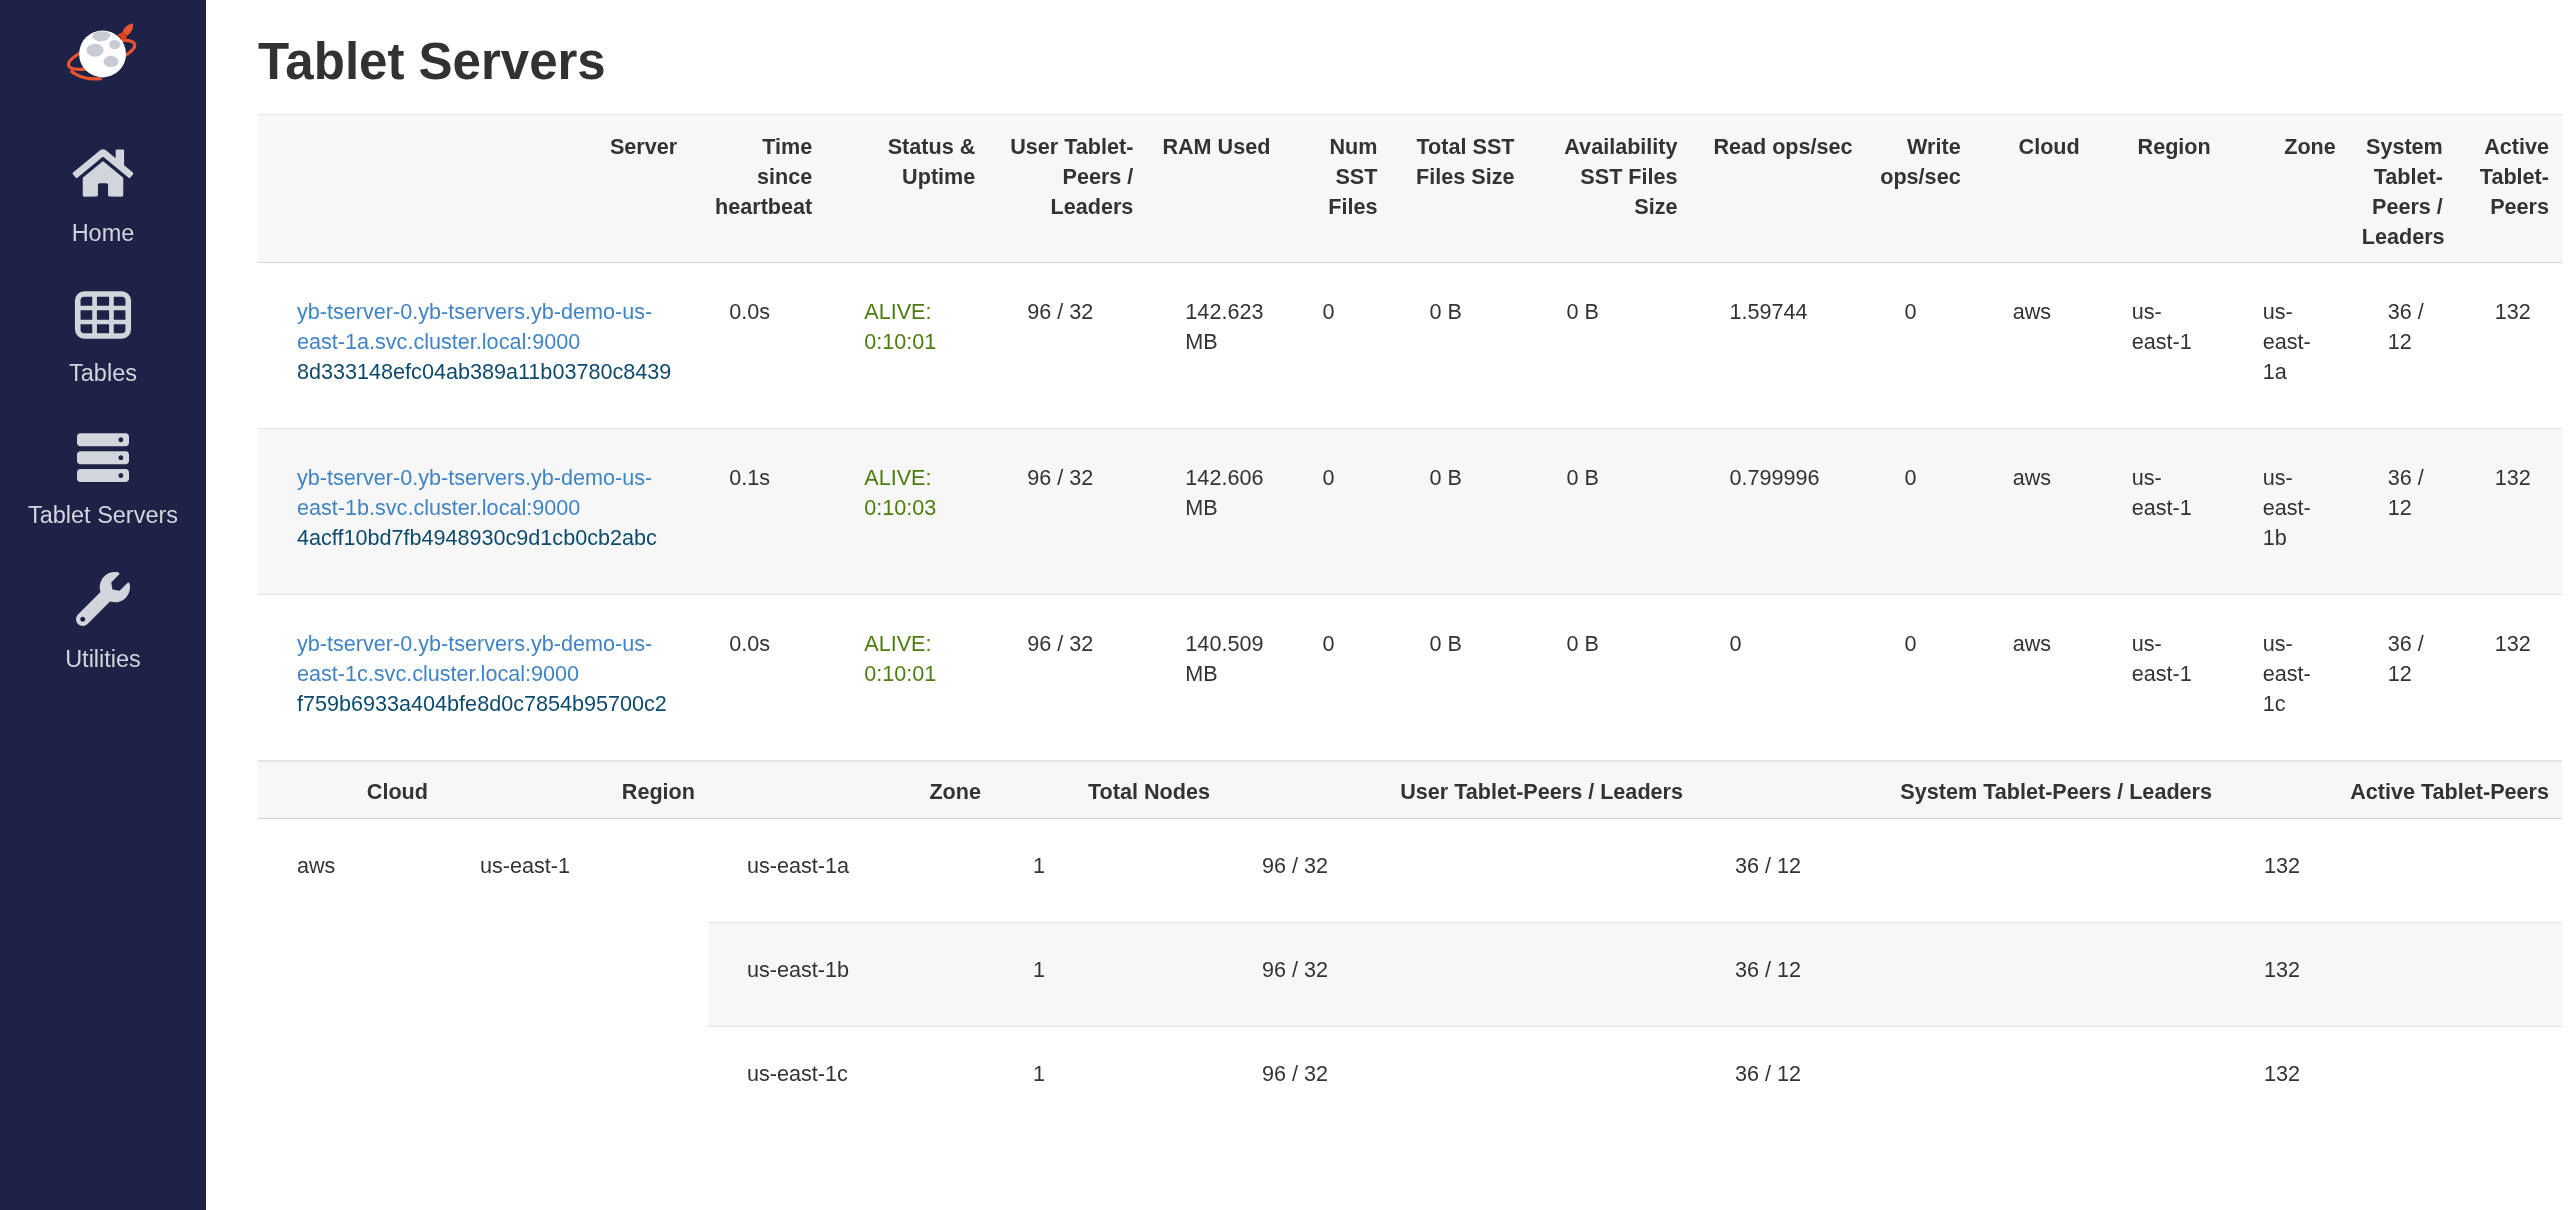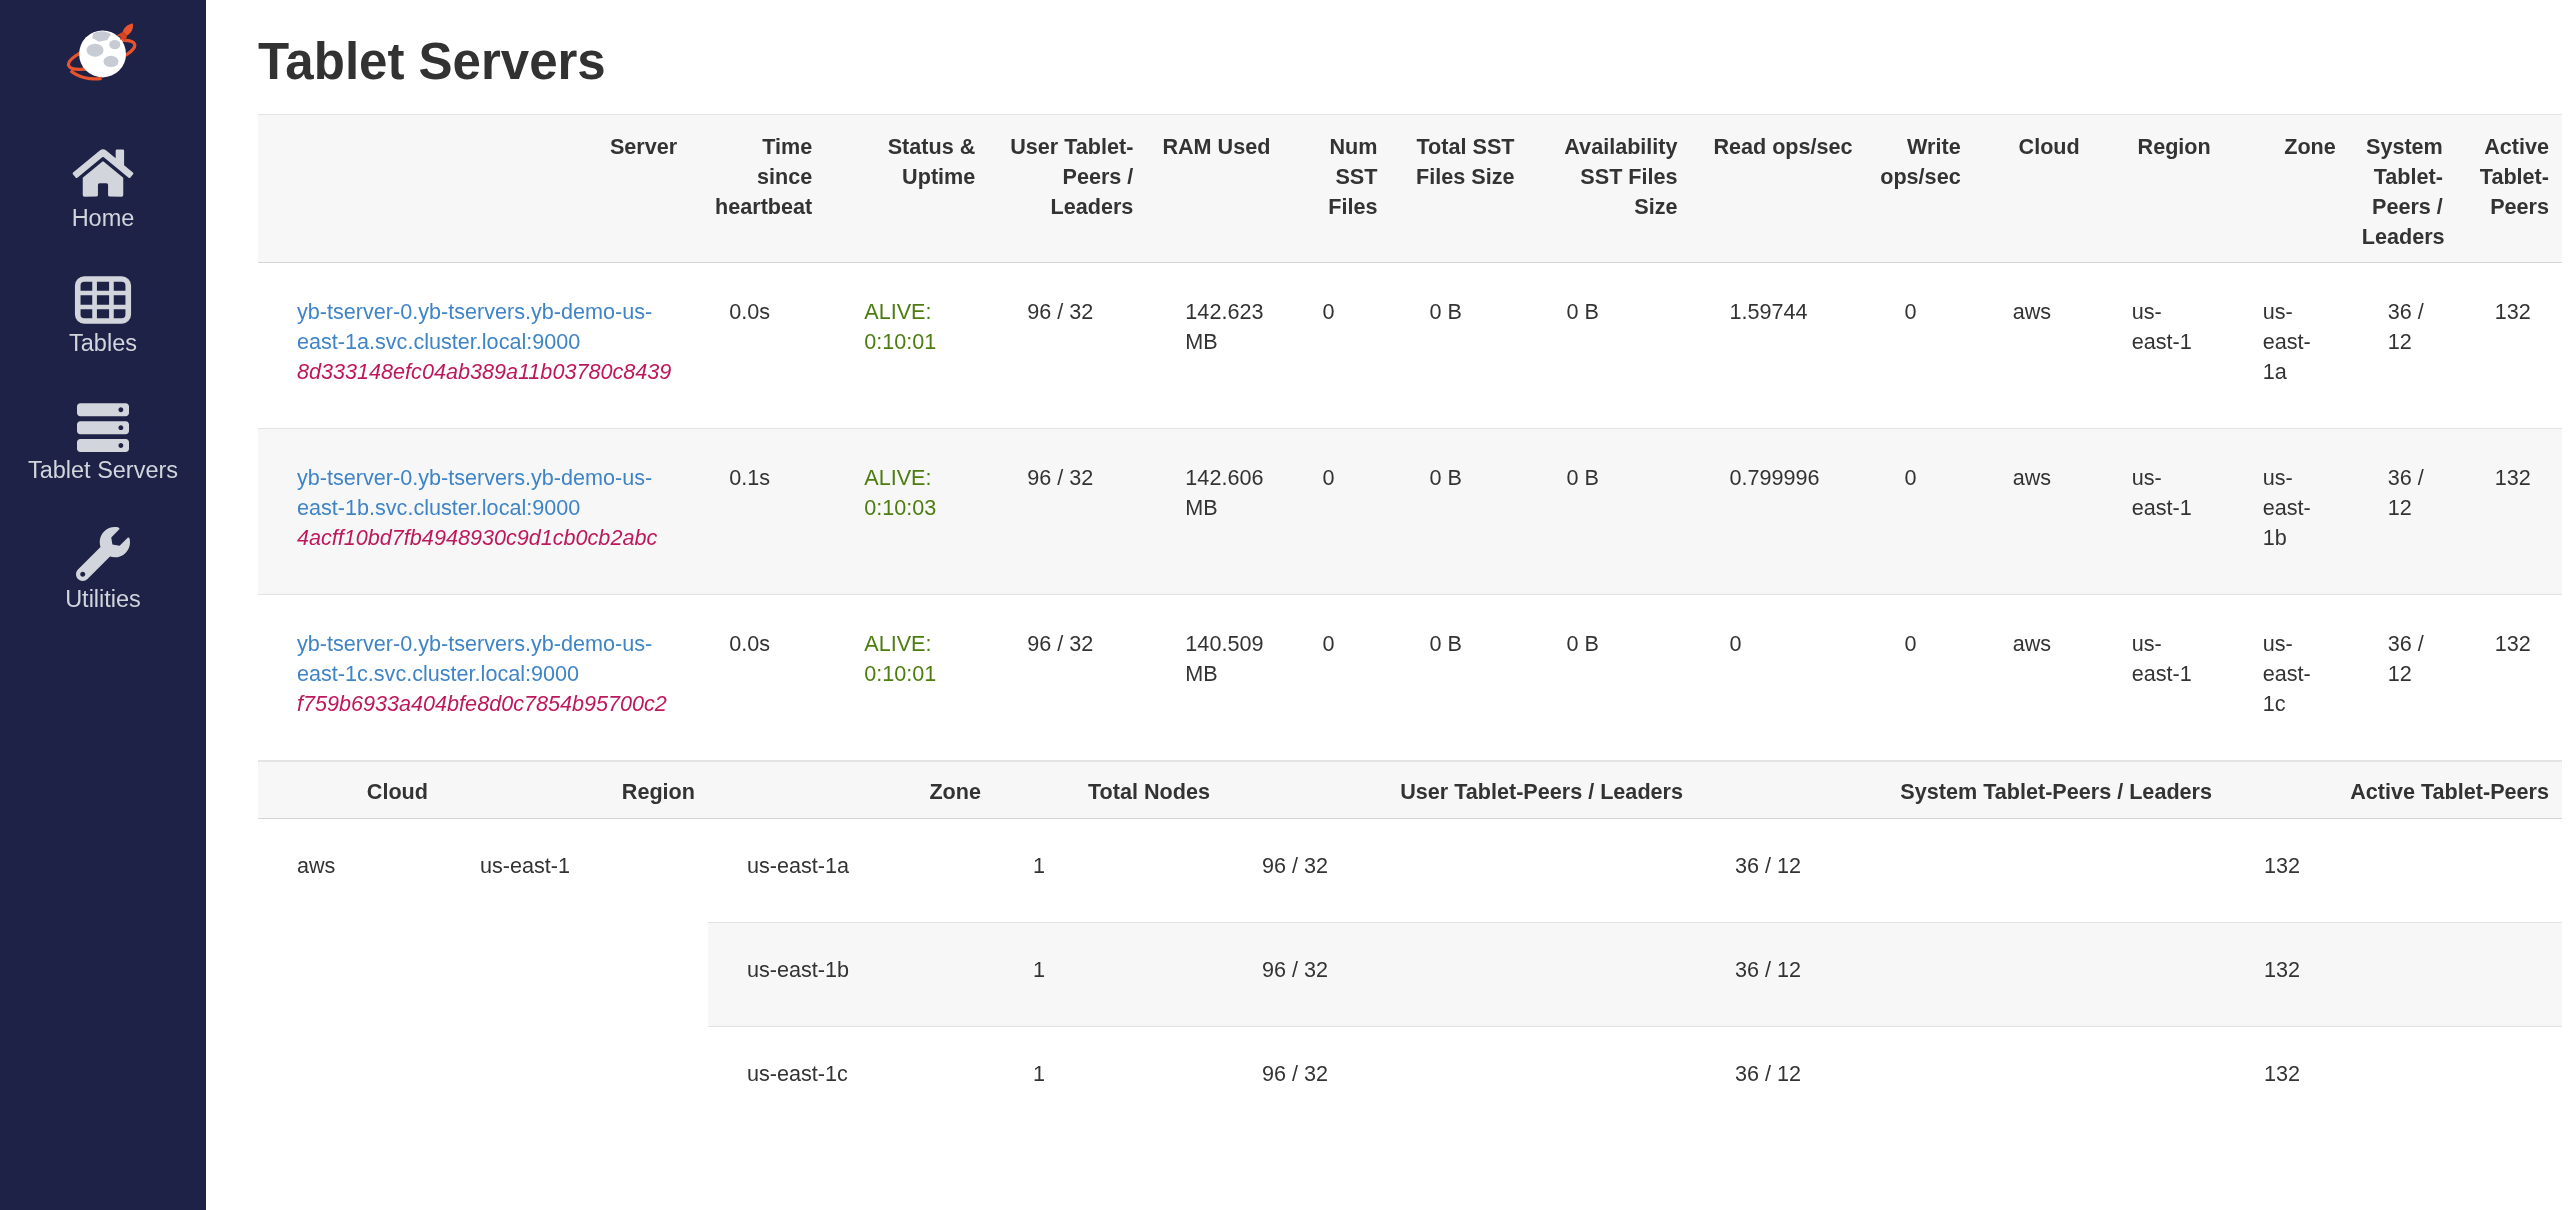--- a/index.html
+++ b/index.html
@@ -16,21 +16,21 @@
     background:#1d2246; display:flex; flex-direction:column; align-items:center;
   }
   .logo { margin-top:20.7px; }
   .nav { margin-top:53px; display:flex; flex-direction:column; align-items:center; }
   .nav-item {
     display:flex; flex-direction:column; align-items:center;
     text-decoration:none; color:#d2d5dc; margin-bottom:43px; cursor:pointer;
   }
   .nav-icon { color:#d2d5dc; }
   .nav-icon svg { display:block; }
-  .nav-label { margin-top:5px; font-size:23.5px; line-height:27px; }
+  .nav-label { margin-top:20px; font-size:23.5px; line-height:27px; }
   
   .main { margin-left:206px; padding:0 14px 0 52px; }
   .section-title {
     font-size:51px; line-height:56px; font-weight:600; color:#323232;
     margin:34px 0 24.4px;
   }
   .section-title.second { margin-top:30px; }
   table { border-collapse:collapse; table-layout:fixed; width:2304px; }
   thead th {
     text-align:right; vertical-align:top; font-weight:bold; font-size:21.6px;
@@ -41,21 +41,21 @@
   .az thead th { padding:15px 13px 11.3px; }
   tbody td { vertical-align:top; text-align:left; }
   .ts tbody td { padding:34px 17px 41px 39px; }
   .ts tbody tr + tr td { border-top:0.9px solid #e3e3e3; }
   .ts tbody tr:last-child td { border-bottom:0.9px solid #e3e3e3; }
   .ts tbody tr.stripe { background:#f7f7f7; }
   td.td-server { padding-left:26px; }
   td.td-user { padding-left:13px; }
   td.td-sys { padding-right:41px; }
   a.srv-link { color:#3f84c6; text-decoration:none; cursor:pointer; }
-  .uuid { color:#be185d;font-style:italic; }
+  .uuid { color:#0c4a6e; }
   .status-alive { color:#4d7c0f; }
   
   .az tbody td { padding:32px 17px 41px 39px; }
   .az tr.zr td { border-top:0.9px solid #e3e3e3; }
   .az tr.stripe td { background:#f7f7f7; }
 </style>
 </head>
 <body>
 
 <div class="sidebar">

